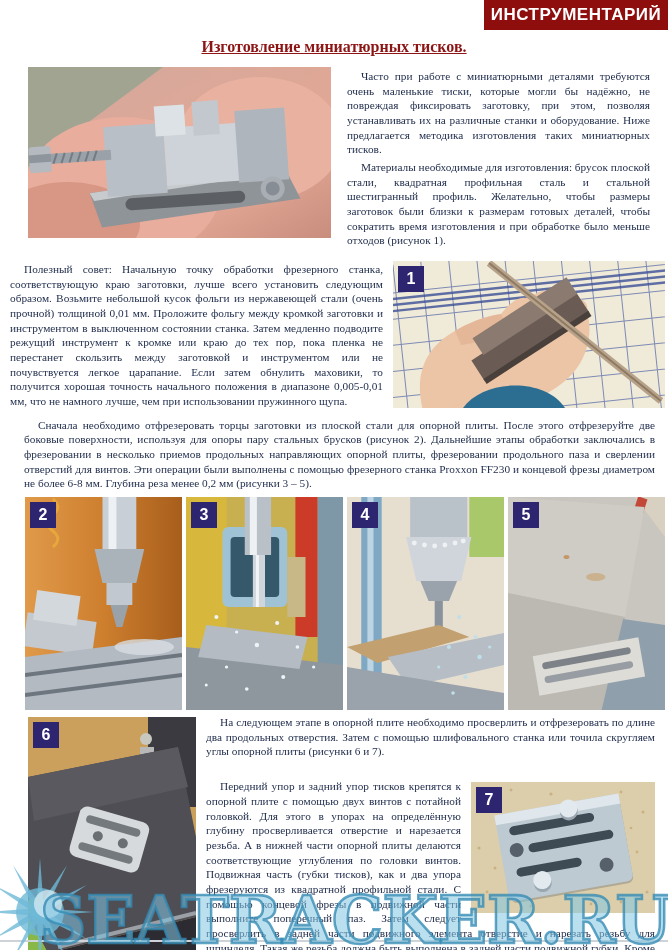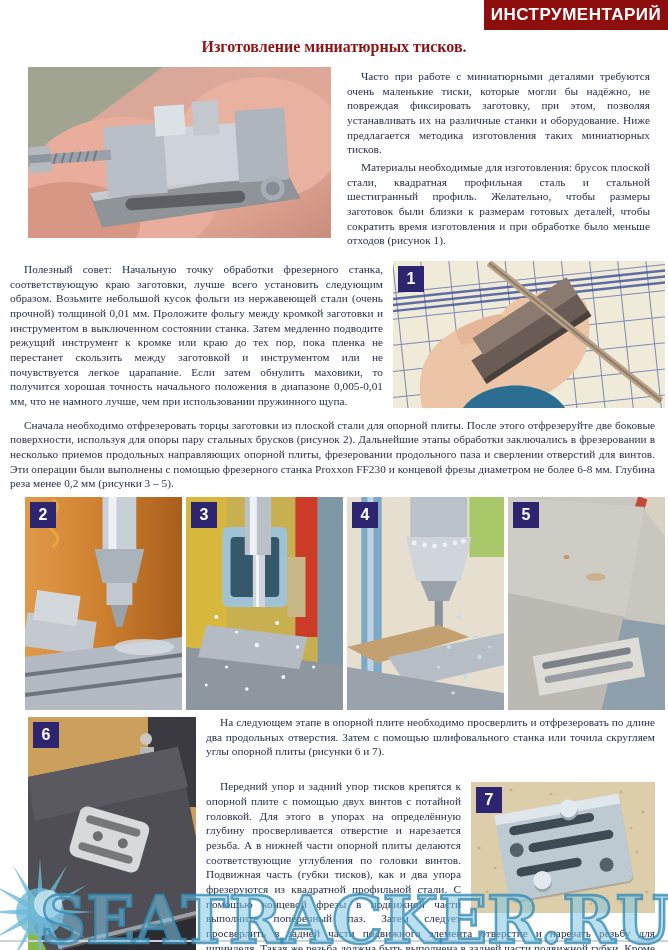--- a/index.html
+++ b/index.html
@@ -2,28 +2,28 @@
 <html><head>
 <meta charset="utf-8">
 <style>
   html,body{margin:0;padding:0;background:#fff;}
   .page{position:relative;width:668px;height:950px;background:#ffffff;overflow:hidden;
         font-family:"Liberation Serif","DejaVu Serif",serif;color:#1e2b4a;}
   .header-bar{position:absolute;top:0;right:0;width:184px;height:30px;background:#8e0e0e;
         display:flex;align-items:center;justify-content:center;}
   .header-bar span{color:#fff;font-family:"Liberation Sans","DejaVu Sans",sans-serif;
         font-weight:bold;font-size:17px;letter-spacing:.5px;}
-  .page-title{padding-top:38px;text-align:center;color:#8c1414;font-weight:bold;font-size:16px;}
+  .page-title{padding-top:38px;text-align:center;color:#8c1414;font-weight:bold;font-size:16px;text-decoration:underline;}
   p{margin:0;text-align:justify;text-indent:14px;font-size:11.3px;line-height:1.3;}
   .row1{display:flex;gap:16px;margin:11px 18px 0 28px;font-family:Liberation Serif, serif;}
   .row1 .textcol{flex:1;padding-top:2px;}
   .row1 p + p{margin-top:3px;}
   .row2{display:flex;gap:10px;margin:13px 3px 0 10px;}
   .row2 .textcol{flex:1;padding-top:1px;}
-  .para-milling{margin:9px 13px 0 10px;}
+  .para-milling{margin:9px 13px 0 24px;}
   .row3{display:flex;gap:4px;margin:6px 3px 0 25px;height:213px;}
   .row3 .fig{flex:1;}
   .bottom{margin:5px 13px 0 28px;}
   .fig{position:relative;overflow:hidden;background:#ddd;}
   .fig svg{display:block;width:100%;height:100%;}
   .fig-vise{width:303px;height:171px;flex:none;}
   .fig-1{width:272px;height:147px;flex:none;}
   .fig-6{float:left;width:168px;height:236px;margin:2px 10px 2px 0;}
   .fig-7{float:right;width:184px;height:131px;margin:3px 0 5px 10px;}
   .badge{position:absolute;top:5px;left:5px;width:26px;height:26px;background:#2e2570;

